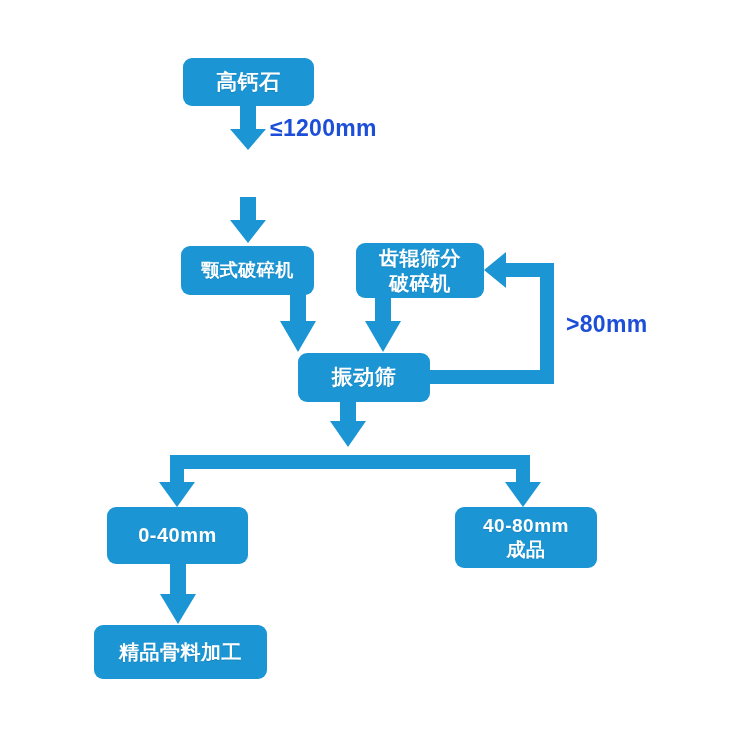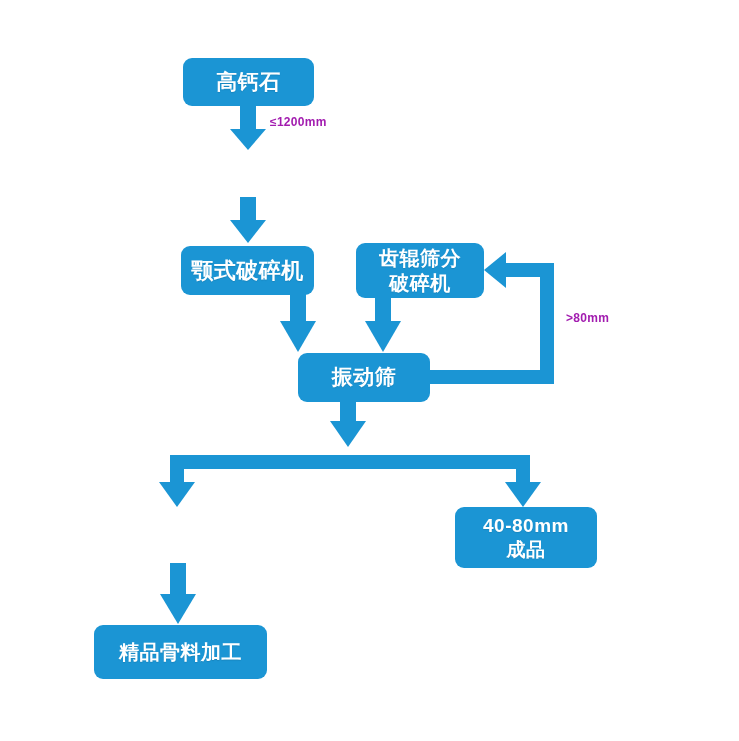--- a/index.html
+++ b/index.html
@@ -42,23 +42,23 @@
     line-height: 1.25;
     text-shadow: 0 1px 1px rgba(0,0,0,0.10);
     user-select: none;
   }
   .node-label {
     display: block;
     white-space: pre-line;
   }
   .edge-label {
     position: absolute;
-    color: #a21caf;
+    color: #1d4ed8;
     font-weight: bold;
-    font-size: 12px;
+    font-size: 23px;
     letter-spacing: 0.3px;
     white-space: nowrap;
     user-select: none;
   }
 </style>
 </head>
 <body>
 
 <div id="flowchart-root">
 
@@ -115,33 +115,36 @@
       <polygon points="160,594 196,594 178,624 " fill="#1b95d4"></polygon>
     </g>
 
   </svg>
 
   <div class="node-box" style="left:183px; top:58px; width:131px; height:48px; font-size:21px;">
     <span class="node-label">高钙石</span>
   </div>
 
 
-  <div class="node-box" style="left:181px; top:246px; width:133px; height:49px; font-size:22px;">
+  <div class="node-box" style="left:181px; top:246px; width:133px; height:49px; font-size:18px;">
     <span class="node-label">颚式破碎机</span>
   </div>
 
   <div class="node-box" style="left:356px; top:243px; width:128px; height:55px; font-size:20px;">
     <span class="node-label">齿辊筛分
 破碎机</span>
   </div>
 
   <div class="node-box" style="left:298px; top:353px; width:132px; height:49px; font-size:21px;">
     <span class="node-label">振动筛</span>
   </div>
 
+  <div class="node-box" style="left:107px; top:507px; width:141px; height:57px; font-size:20px;">
+    <span class="node-label">0-40mm</span>
+  </div>
 
   <div class="node-box" style="left:455px; top:507px; width:142px; height:61px; font-size:19px;">
     <span class="node-label">40-80mm
 成品</span>
   </div>
 
   <div class="node-box" style="left:94px; top:625px; width:173px; height:54px; font-size:20px;">
     <span class="node-label">精品骨料加工</span>
   </div>
 

